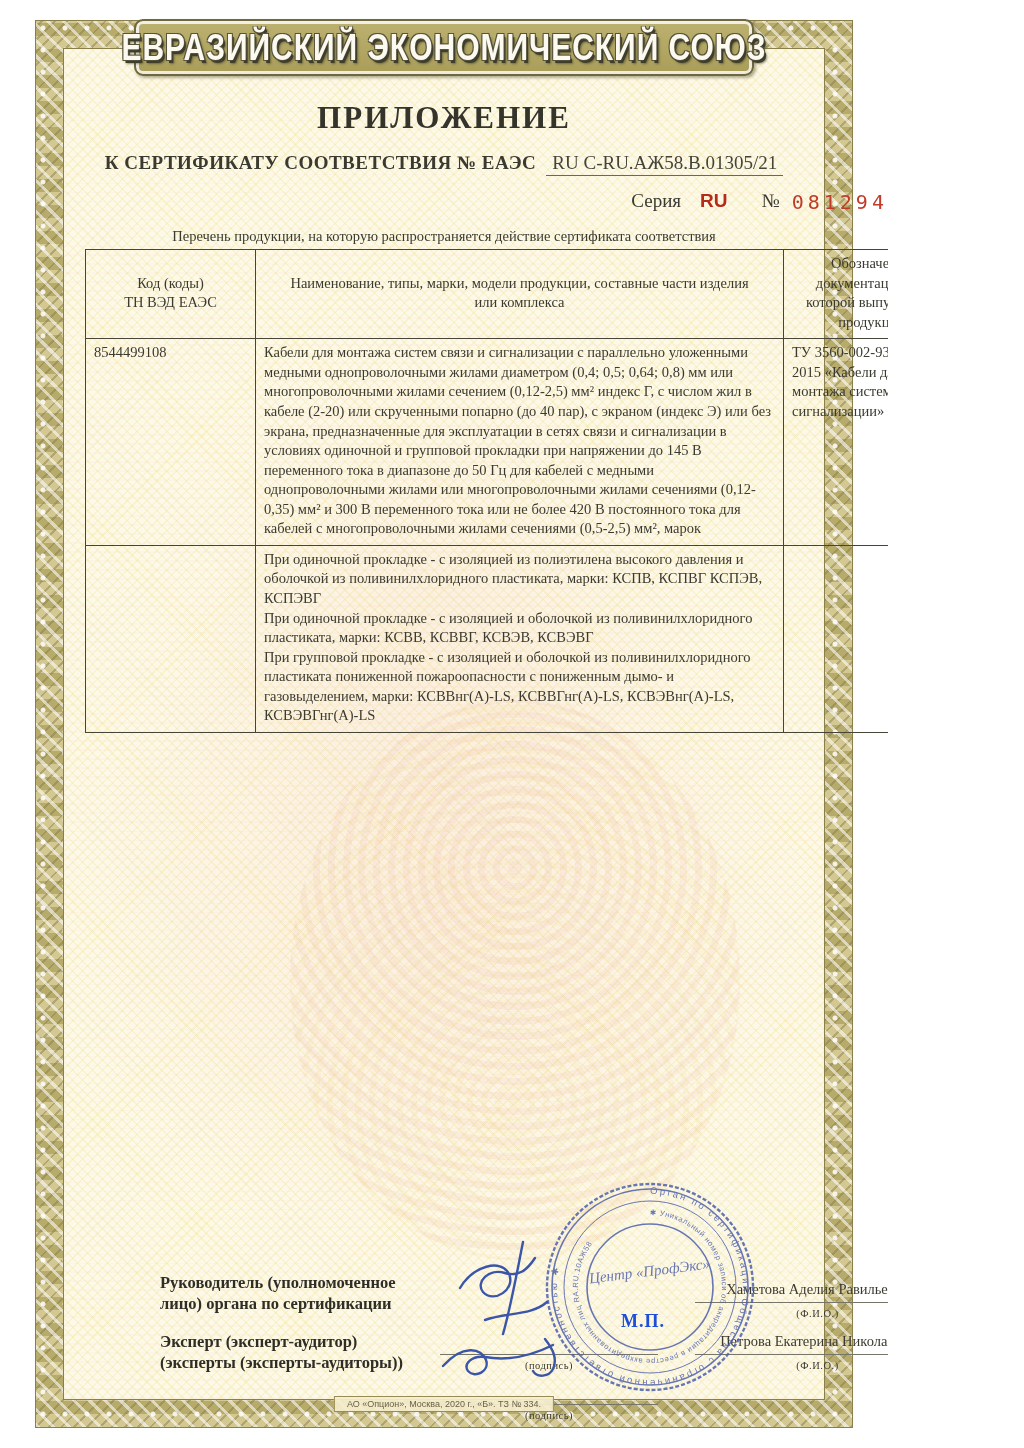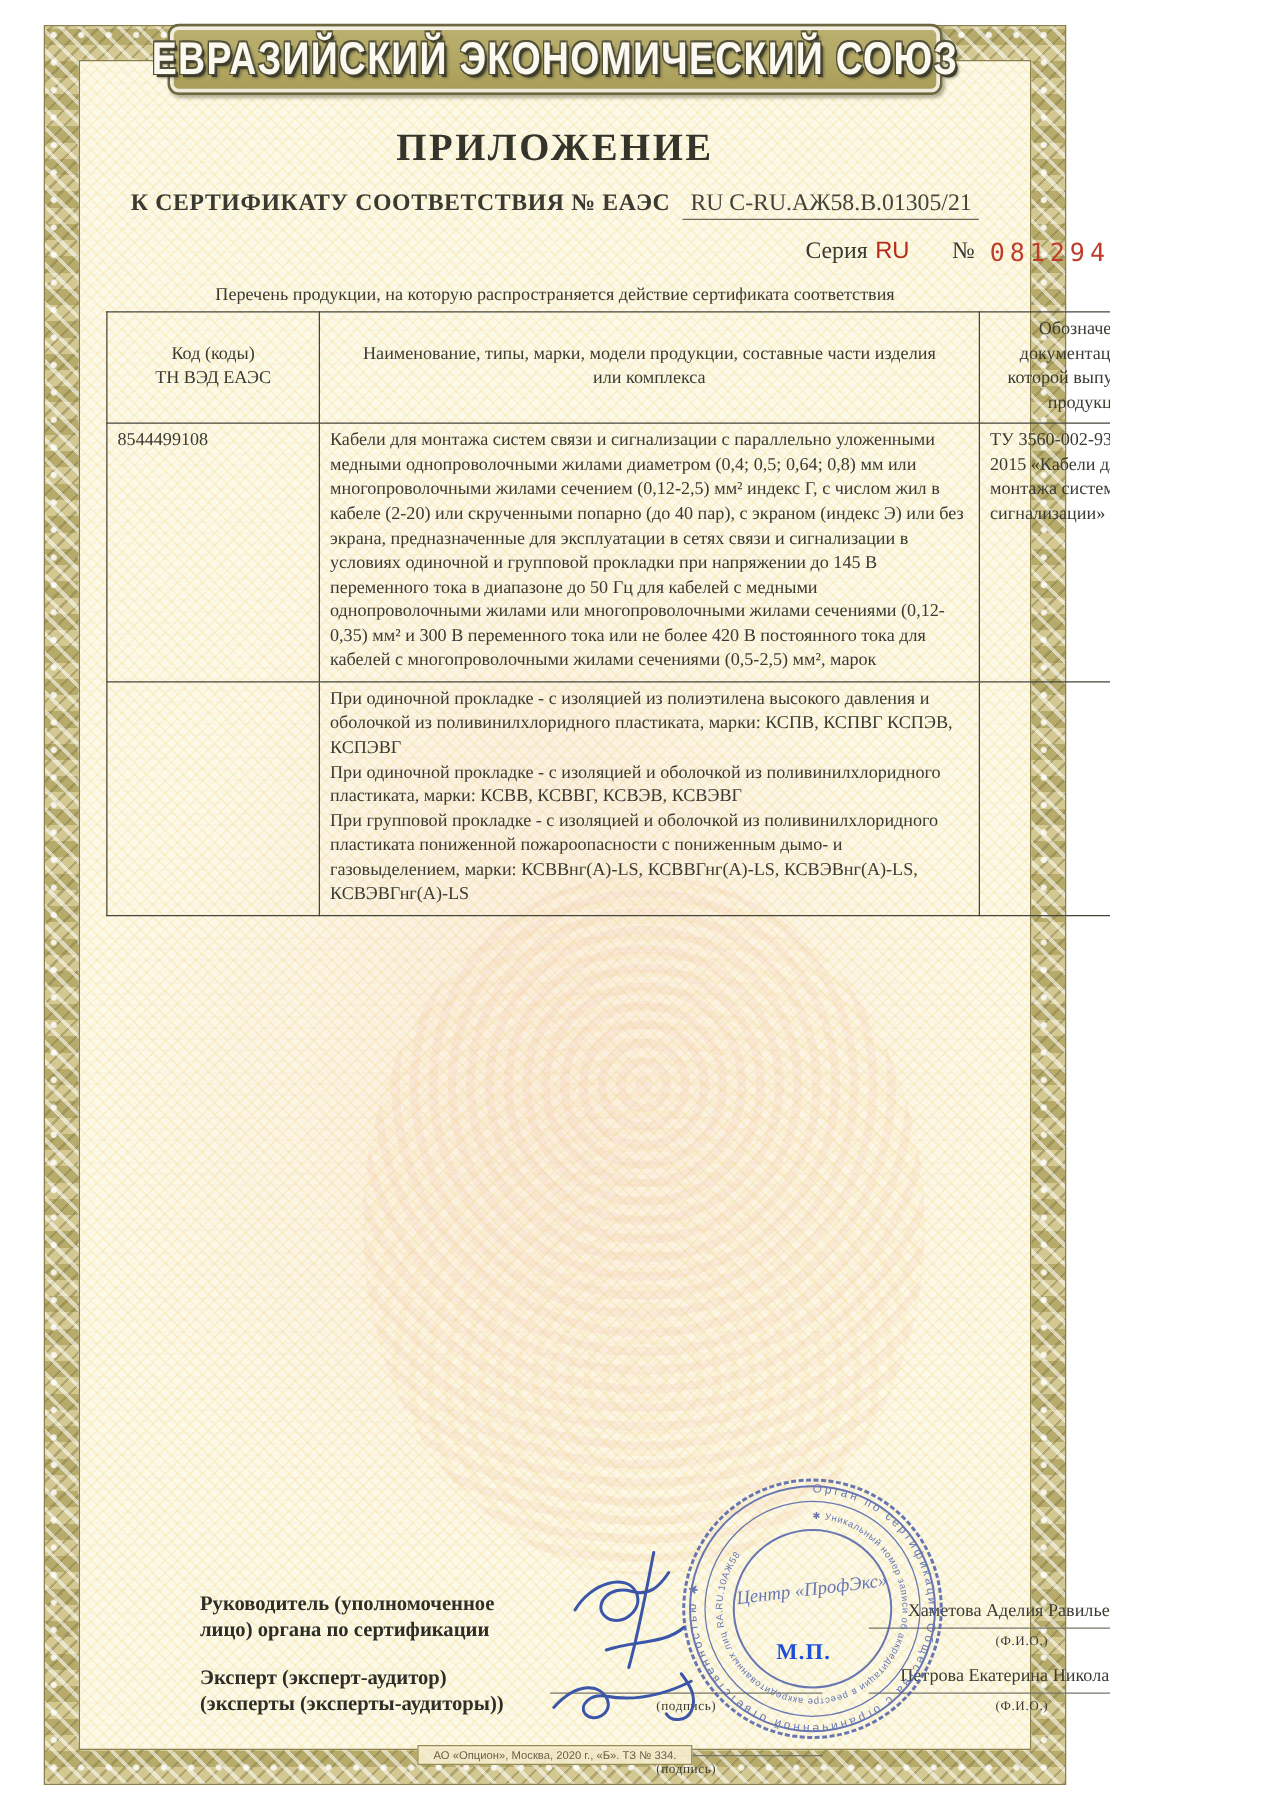--- a/index.html
+++ b/index.html
@@ -41,21 +41,21 @@
 
   .title{position:absolute;top:100px;left:0;width:100%;text-align:center;z-index:2;
     font-size:31px;font-weight:bold;letter-spacing:2px;color:#35342b;}
   .cert-line{position:absolute;top:152px;left:0;width:100%;display:flex;justify-content:center;
     align-items:baseline;gap:10px;z-index:2;}
   .cert-label{font-size:19px;font-weight:bold;letter-spacing:.5px;color:#3b3a30;}
   .cert-number{font-size:19px;color:#45443a;border-bottom:1px solid #6a695c;padding:0 6px 1px 6px;}
   .series-line{position:absolute;top:190px;left:0;width:904px;display:flex;justify-content:flex-end;
     align-items:flex-start;z-index:2;font-size:19px;}
   .series-label{color:#3b3a30;}
-  .series-value{color:#b52a18;font-weight:normal;margin-left:6px;font-family:"Liberation Sans",sans-serif;}
+  .series-value{color:#b52a18;font-weight:bold;margin-left:19px;font-family:"Liberation Sans",sans-serif;}
   .number-sign{margin-left:34px;color:#3b3a30;}
   .serial{margin-left:12px;color:#bf3b2a;font-family:"DejaVu Sans Mono",monospace;
     font-size:20px;letter-spacing:4px;}
   .intro{position:absolute;top:228px;left:0;width:100%;text-align:center;font-size:14.5px;
     color:#3b3a30;z-index:2;}
 
   
   table.products{position:absolute;left:85px;top:249px;border-collapse:collapse;z-index:2;
     table-layout:fixed;width:873px;}
   table.products td,table.products th{border:1.6px solid #46453a;font-weight:normal;

